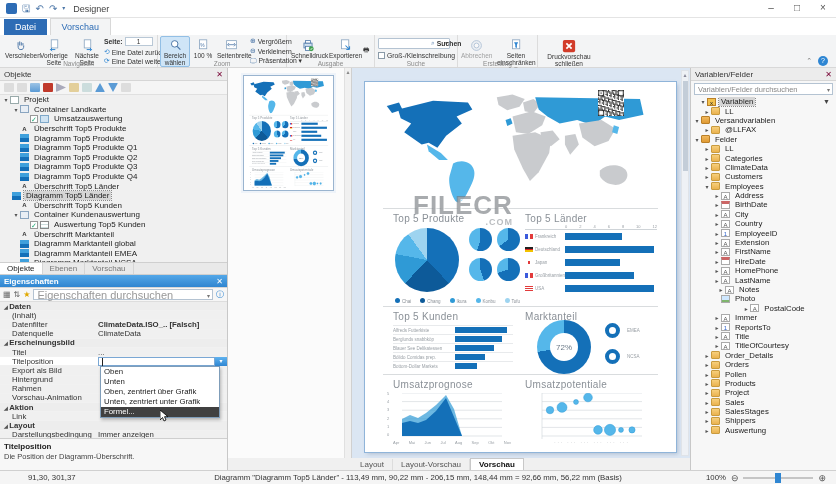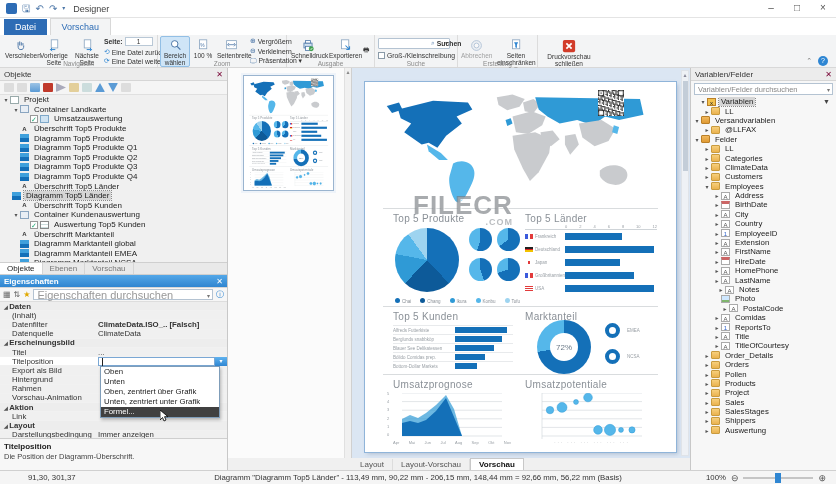--- a/index.html
+++ b/index.html
@@ -1453,29 +1453,29 @@
         <div class="trow" style="padding-left: 26px;">
           <span class="exp">▸</span>
           <span class="tic ti-texta">A</span>
           <span class="lbl">Notes</span>
         </div>
         <div class="trow" style="padding-left: 22px;">
           <span class="exp"></span>
           <span class="tic ti-img"></span>
           <span class="lbl">Photo</span>
         </div>
-        <div class="trow" style="padding-left: 30px;">
+        <div class="trow" style="padding-left: 22px; justify-content: center;">
           <span class="exp">▸</span>
           <span class="tic ti-texta">A</span>
           <span class="lbl">PostalCode</span>
         </div>
         <div class="trow" style="padding-left: 22px;">
           <span class="exp">▸</span>
           <span class="tic ti-texta">A</span>
-          <span class="lbl">Comidas</span>
+          <span class="lbl">Immer</span>
         </div>
         <div class="trow" style="padding-left: 22px;">
           <span class="exp">▸</span>
           <span class="tic ti-num">1</span>
           <span class="lbl">ReportsTo</span>
         </div>
         <div class="trow" style="padding-left: 22px;">
           <span class="exp">▸</span>
           <span class="tic ti-texta">A</span>
           <span class="lbl">Title</span>

